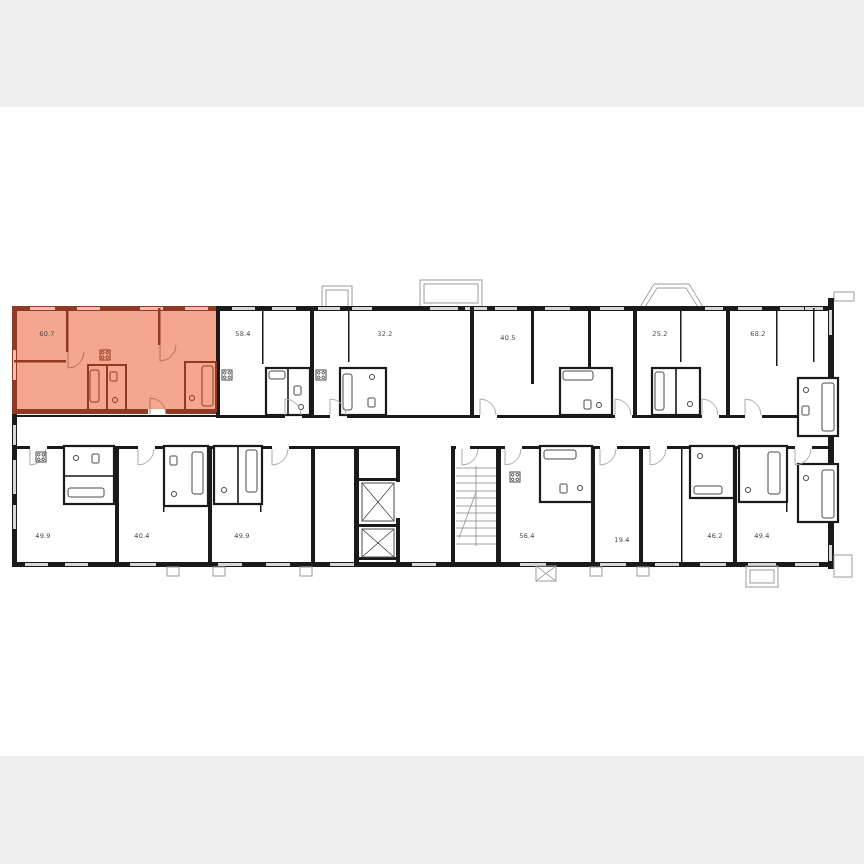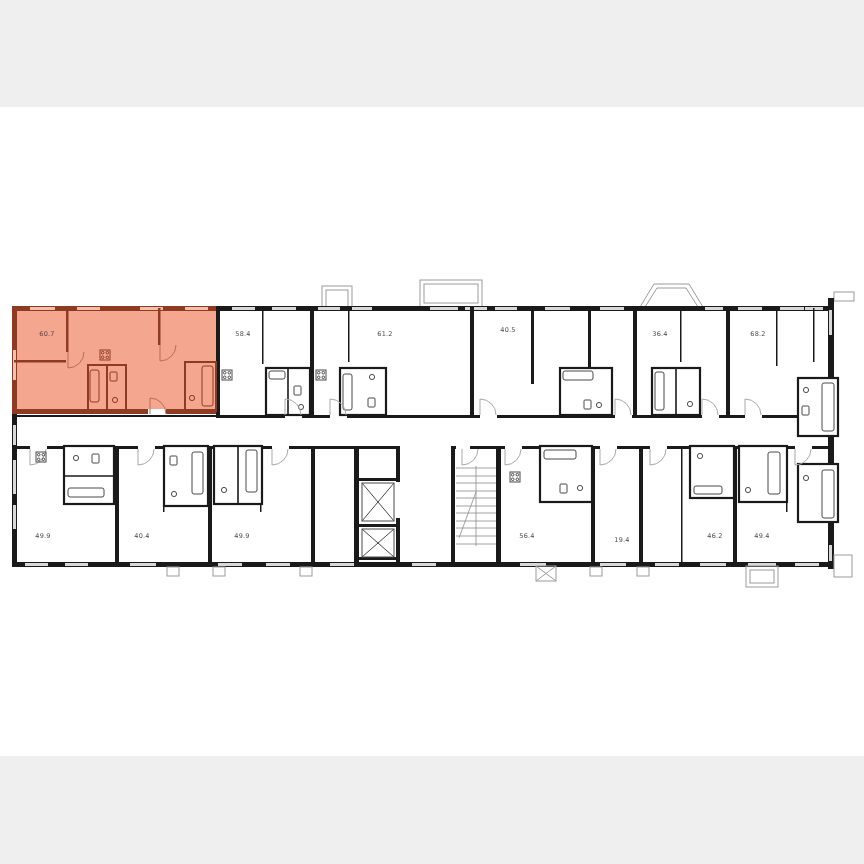--- a/index.html
+++ b/index.html
@@ -320,23 +320,23 @@
       <rect class="thin" x="213" y="567" width="12" height="9"></rect>
       <rect class="thin" x="300" y="567" width="12" height="9"></rect>
       <rect class="thin" x="590" y="567" width="12" height="9"></rect>
       <rect class="thin" x="637" y="567" width="12" height="9"></rect>
       <rect class="thin" x="834" y="555" width="18" height="22"></rect>
     </g>
   </svg>
 
   <div class="ulabel" style="left:47px;top:334px">60.7</div>
   <div class="ulabel" style="left:243px;top:334px">58.4</div>
-  <div class="ulabel" style="left:385px;top:334px">61.2</div>
-  <div class="ulabel" style="left:508px;top:330px">40.5</div>
-  <div class="ulabel" style="left:660px;top:334px">36.4</div>
+  <div class="ulabel" style="left:385px;top:334px">32.2</div>
+  <div class="ulabel" style="left:508px;top:338px">40.5</div>
+  <div class="ulabel" style="left:660px;top:334px">25.2</div>
   <div class="ulabel" style="left:758px;top:334px">68.2</div>
   <div class="ulabel" style="left:43px;top:536px">49.9</div>
   <div class="ulabel" style="left:142px;top:536px">40.4</div>
   <div class="ulabel" style="left:242px;top:536px">49.9</div>
   <div class="ulabel" style="left:527px;top:536px">56.4</div>
   <div class="ulabel" style="left:622px;top:540px">19.4</div>
   <div class="ulabel" style="left:715px;top:536px">46.2</div>
   <div class="ulabel" style="left:762px;top:536px">49.4</div>
 </div>
 

